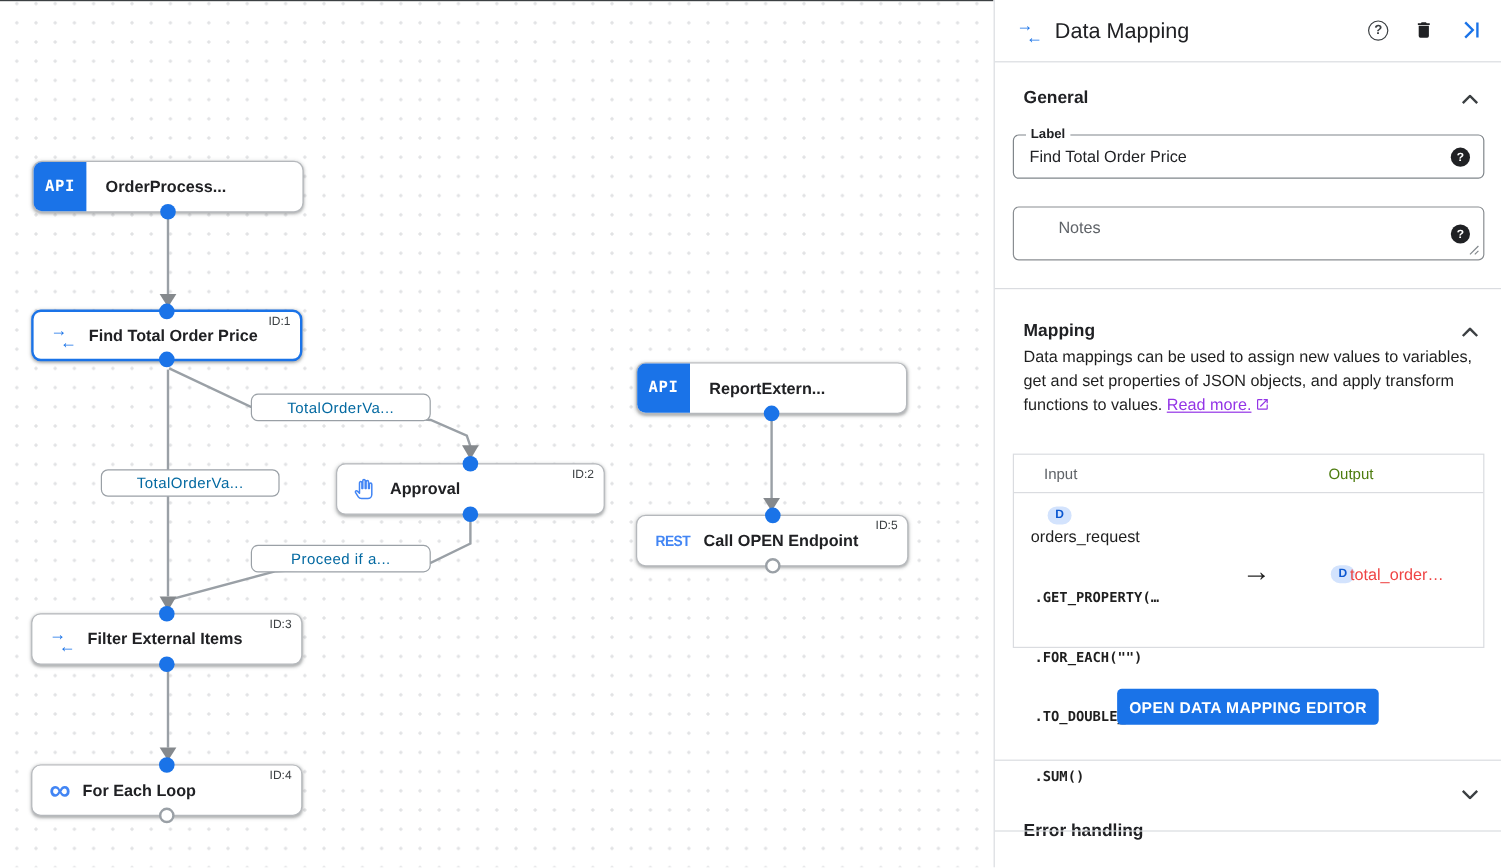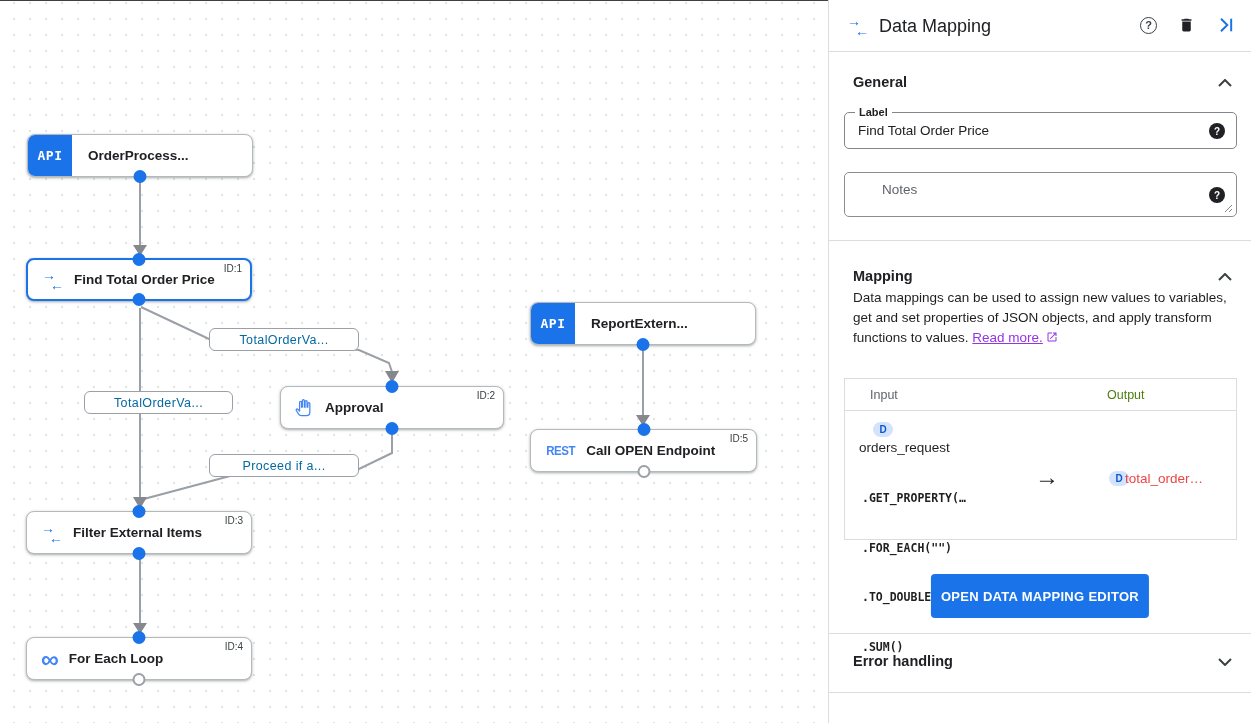--- a/index.html
+++ b/index.html
@@ -67,21 +67,21 @@
   .mt-head .h2 { position:absolute; left:262px; top:9px; font-size:12.5px; color:#4d7c0f; }
   .dbadge { display:inline-flex; align-items:center; justify-content:center; width:20px; height:15px; border-radius:8px;
     background:#d3e3fd; color:#0b57d0; font-size:10px; font-weight:bold; }
   .in-badge { position:absolute; left:28px; top:43px; }
   .in-var { position:absolute; left:14px; top:61px; font-size:13.5px; color:#1f1f1f; }
   .expr { position:absolute; left:17px; top:78px; font-family:"DejaVu Sans Mono",monospace; font-weight:bold; font-size:11.5px; line-height:16.5px; color:#1f1f1f; white-space:pre; }
   .map-arrow { position:absolute; left:190px; top:84px; font-size:24px; color:#1f1f1f; }
   .out-badge { position:absolute; left:264px; top:92px; }
   .out-var { position:absolute; left:280px; top:92px; font-size:13.5px; color:#ef4444; }
   .footnote { position:absolute; left:15px; top:542px; width:405px; font-size:10.6px; color:#80868b; white-space:nowrap; }
-  .open-btn { position:absolute; left:50%; transform:translateX(-50%); top:574px; height:44px; padding:0 10px; background:#1a73e8; color:#fff;
+  .open-btn { position:absolute; left:50%; transform:translateX(-50%); top:574px; height:30px; padding:0 10px; background:#1a73e8; color:#fff;
     border:none; border-radius:4px; font-size:13px; font-weight:bold; letter-spacing:.3px; font-family:inherit; cursor:pointer; white-space:nowrap; }
 </style>
 </head>
 <body>
 
 <div class="stage">
 
   <div class="canvas">
 
     <svg class="edges" width="828" height="723">
@@ -238,20 +238,20 @@
       <span class="map-arrow">→</span>
       <span class="dbadge out-badge">D</span>
       <span class="out-var">total_order…</span>
     </div>
 
 
     <button class="open-btn">OPEN DATA MAPPING EDITOR</button>
 
     <div class="divider" style="top:633px;"></div>
 
-    <span class="section-head" style="top:653px;">Error handling</span>
+    <span class="section-head" style="top:685px;">Error handling</span>
     <svg class="chev" style="top:658px;" width="14" height="8" viewBox="0 0 14 8">
       <polyline points="1,1 7,7 13,1" fill="none" stroke="#3c4043" stroke-width="2"></polyline>
     </svg>
 
     <div class="divider" style="top:692px;"></div>
   </div>
 </div>
 
 </body></html>

